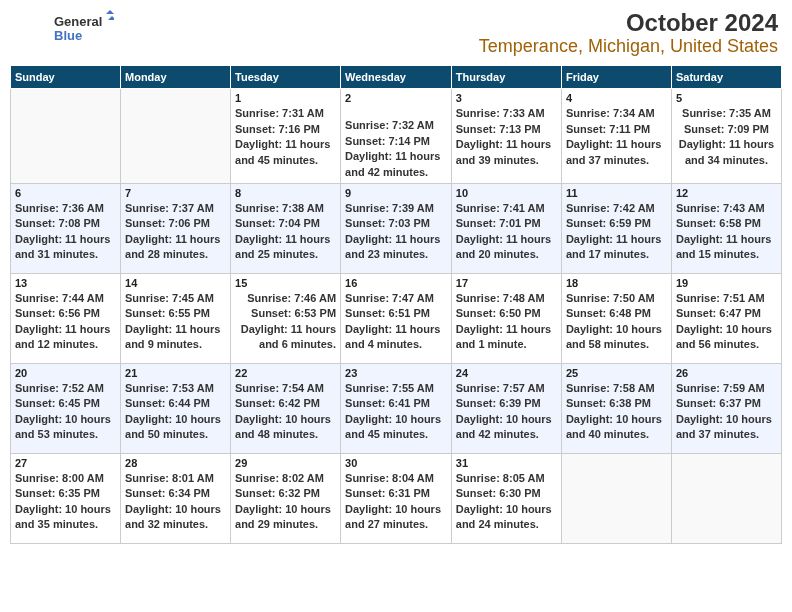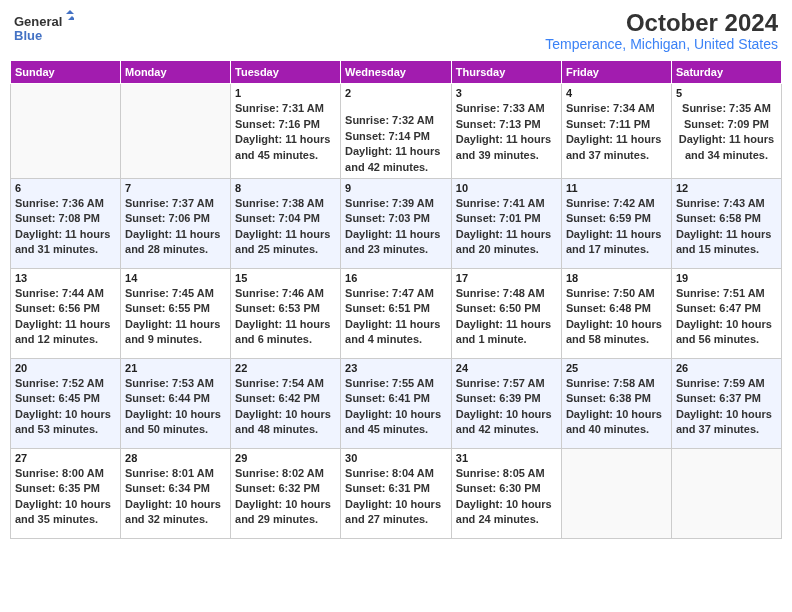--- a/index.html
+++ b/index.html
@@ -9,46 +9,47 @@
       width: 792px;
       min-height: 612px;
       padding: 10px;
     }
     .header {
       display: flex;
       justify-content: space-between;
       align-items: flex-start;
       margin-bottom: 8px;
       padding: 0 4px;
+      margin-left: 40px;
     }
     .logo {
       display: flex;
       align-items: center;
       gap: 2px;
     }
     .title-block {
       text-align: right;
     }
     .month-title {
       font-size: 24px;
       font-weight: bold;
       color: #333;
       line-height: 1.1;
     }
     .location-title {
-      font-size: 14px;
-      color: #3b82f6;
+      font-size: 18px;
+      color: #a16207;
     }
     .calendar {
       width: 100%;
       border-collapse: collapse;
       font-size: 10px;
     }
     .calendar thead th {
-      background: #a21caf;
+      background: #0c4a6e;
       color: #fff;
       font-weight: bold;
       font-size: 11px;
       padding: 5px 4px;
       text-align: left;
       border: 1px solid #fff;
     }
     .calendar tbody td {
       border: 1px solid #ccc;
       vertical-align: top;
@@ -195,21 +196,21 @@
 Daylight: 11 hours and 12 minutes.</div>
         </td>
         <td>
           <span class="day-number">14</span>
           <div class="day-info" style="white-space: pre-line;">Sunrise: 7:45 AM
 Sunset: 6:55 PM
 Daylight: 11 hours and 9 minutes.</div>
         </td>
         <td>
           <span class="day-number">15</span>
-          <div class="day-info" style="white-space: pre-line;">Sunrise: 7:46 AM
+          <div class="day-info" style="white-space: pre-line; text-align: right;">Sunrise: 7:46 AM
 Sunset: 6:53 PM
 Daylight: 11 hours and 6 minutes.</div>
         </td>
         <td>
           <span class="day-number">16</span>
           <div class="day-info" style="white-space: pre-line;">Sunrise: 7:47 AM
 Sunset: 6:51 PM
 Daylight: 11 hours and 4 minutes.</div>
         </td>
         <td>

